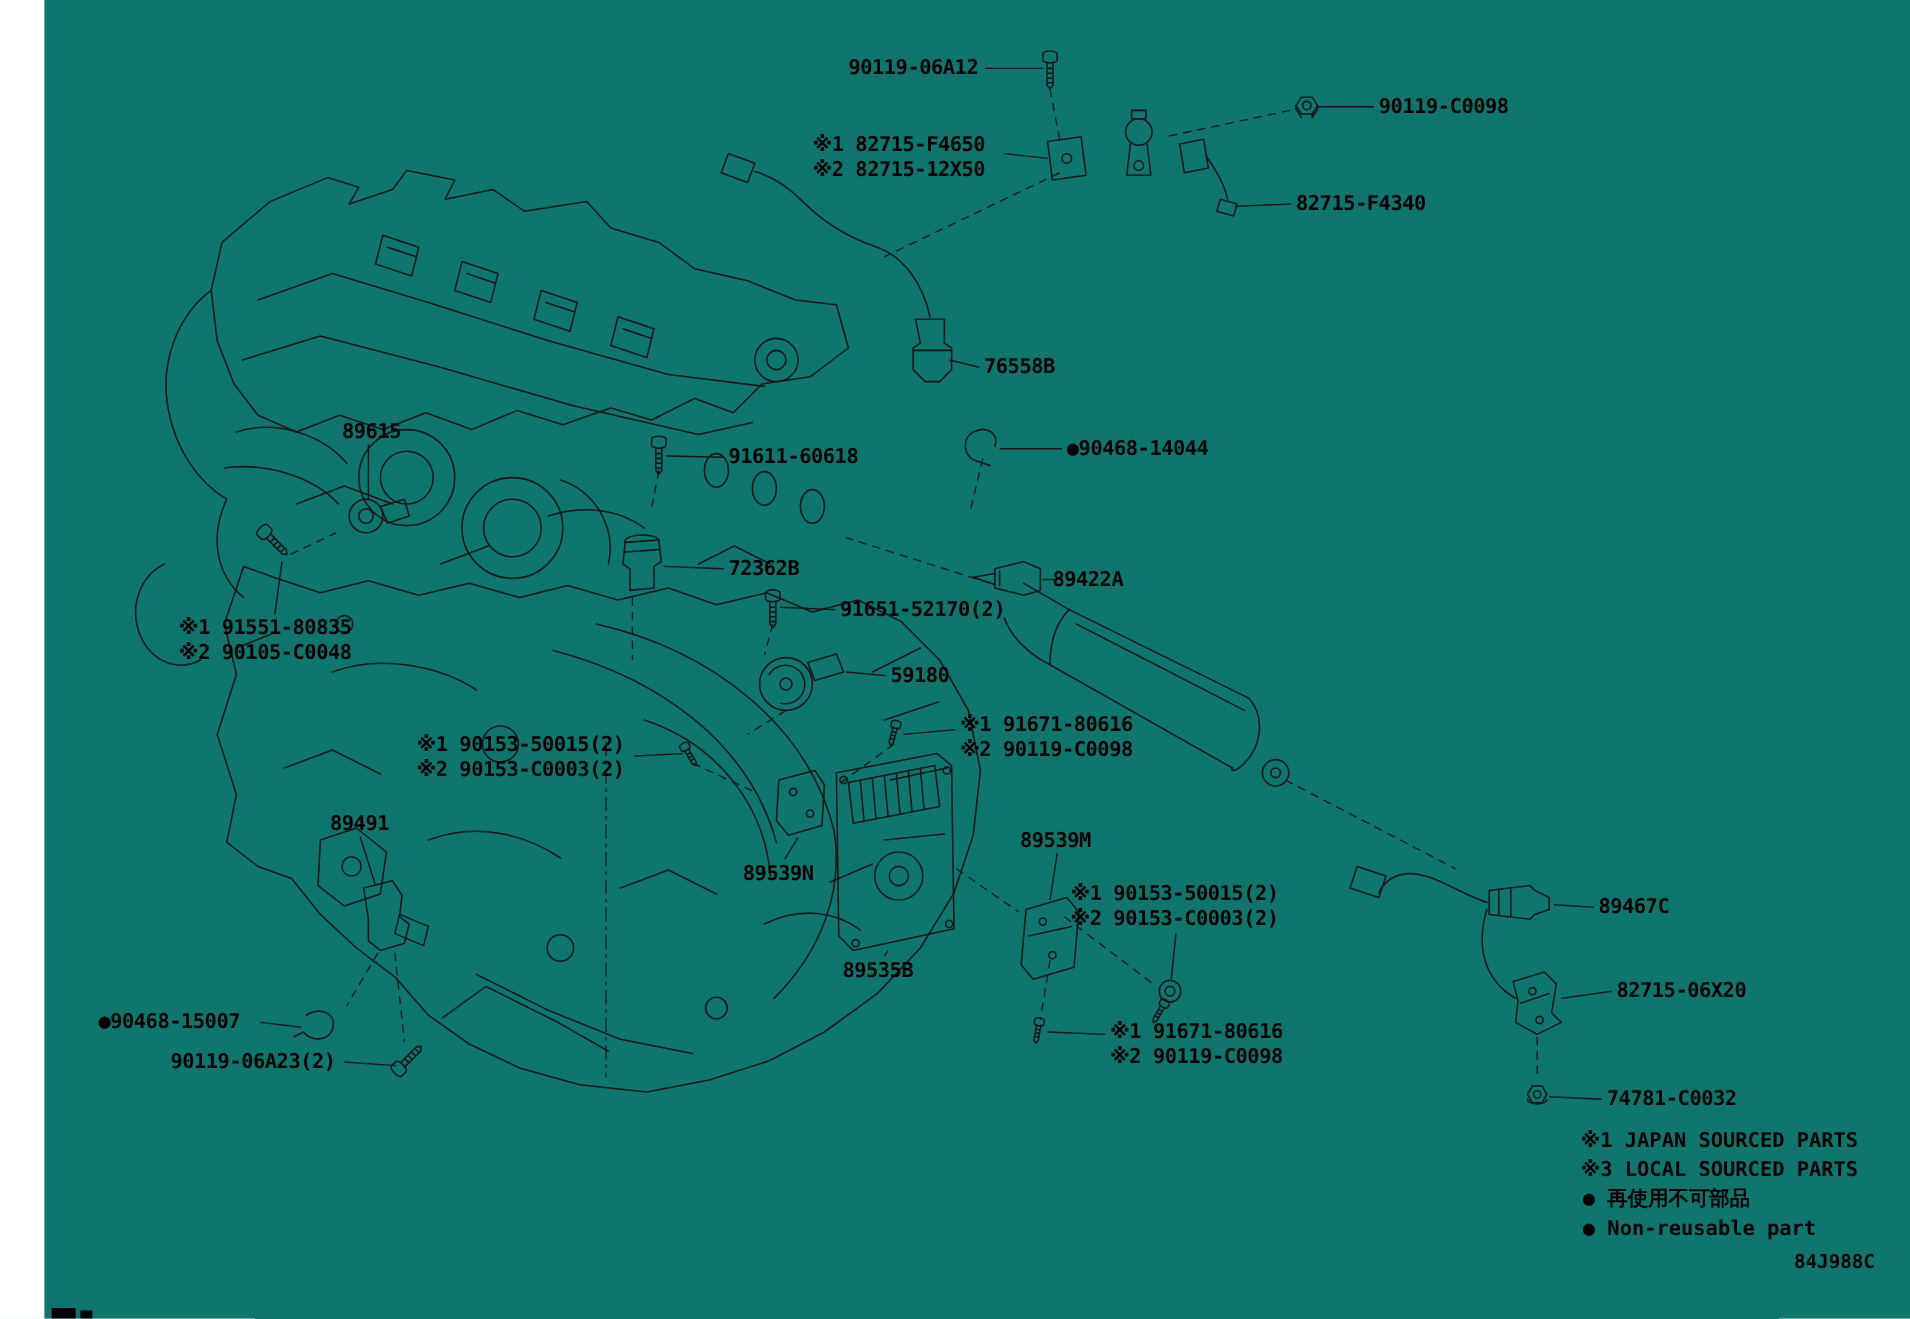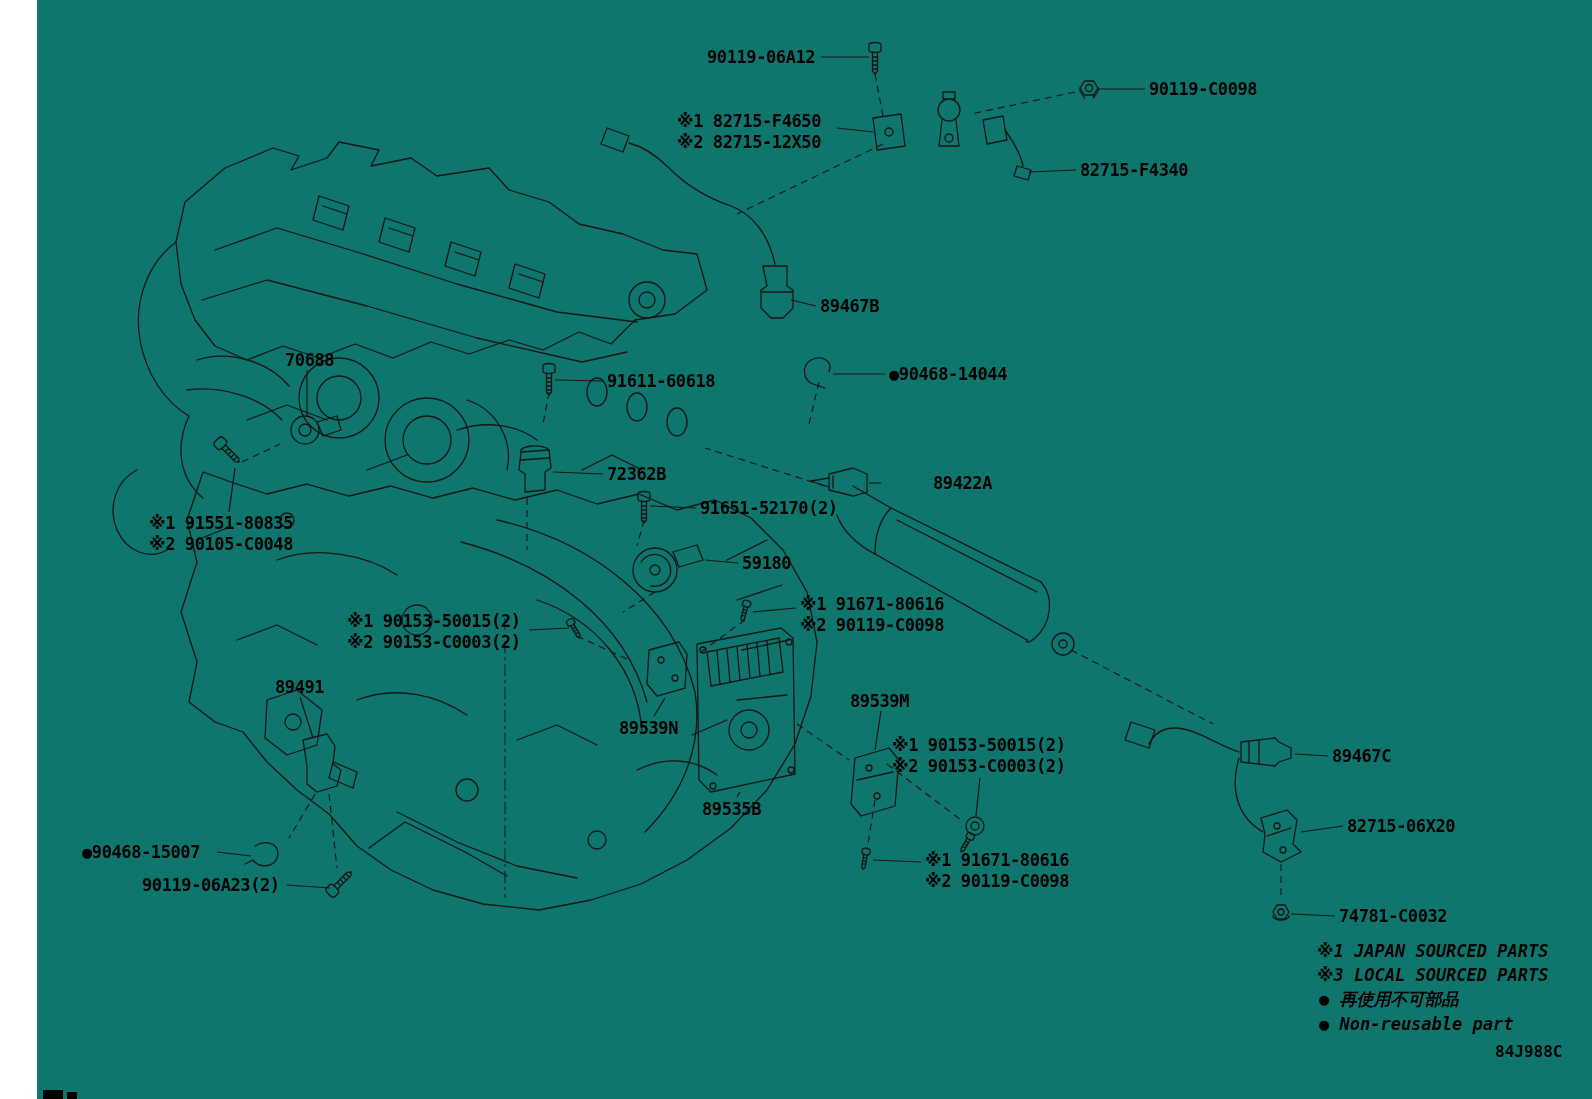--- a/index.html
+++ b/index.html
@@ -2,21 +2,21 @@
 <html><head>
 <meta charset="utf-8">
 <style>
   html,body{margin:0;padding:0;background:#fff;}
   #stage{position:relative;width:1592px;height:1099px;background:#0f766e;overflow:hidden;
          font-family:"DejaVu Sans Mono","DejaVu Sans",monospace;margin-left:37px;}
   svg{position:absolute;left:0;top:0;}
   .lbl{position:absolute;font:700 17px/1.25 "DejaVu Sans Mono","DejaVu Sans",monospace;
        color:#000;white-space:nowrap;letter-spacing:-0.4px;}
   .lbl2 .row{font:inherit;}
-  .legend .lbl{letter-spacing:0;font-style:italic;}
+  .legend .lbl{letter-spacing:0;}
   .code{position:absolute;font:700 16px "DejaVu Sans Mono","DejaVu Sans",monospace;color:#000;text-align:center;}
 </style>
 </head>
 <body>
 
 <div id="stage">
 
 <svg width="1592" height="1099" viewBox="0 0 1592 1099">
   <defs>
     <g id="screwV">
@@ -260,26 +260,26 @@
 
 <div class="lbl" style="left:670px;top:47px">90119-06A12</div>
 <div class="lbl" style="left:1112px;top:79px">90119-C0098</div>
 
 <div class="lbl lbl2" style="left:640px;top:111px">
   <div class="row">※1 82715-F4650</div>
   <div class="row">※2 82715-12X50</div>
 </div>
 
 <div class="lbl" style="left:1043px;top:160px">82715-F4340</div>
-<div class="lbl" style="left:783px;top:296px">89467B</div>
-<div class="lbl" style="left:248px;top:350px">70688</div>
+<div class="lbl" style="left:783px;top:296px">76558B</div>
+<div class="lbl" style="left:248px;top:350px">89615</div>
 <div class="lbl" style="left:570px;top:371px">91611-60618</div>
 <div class="lbl" style="left:852px;top:364px">●90468-14044</div>
 <div class="lbl" style="left:570px;top:464px">72362B</div>
-<div class="lbl" style="left:896px;top:473px">89422A</div>
+<div class="lbl" style="left:840px;top:473px">89422A</div>
 <div class="lbl" style="left:663px;top:498px">91651-52170(2)</div>
 
 <div class="lbl lbl2" style="left:112px;top:513px">
   <div class="row">※1 91551-80835</div>
   <div class="row">※2 90105-C0048</div>
 </div>
 
 <div class="lbl" style="left:705px;top:553px">59180</div>
 
 <div class="lbl lbl2" style="left:763px;top:594px">

